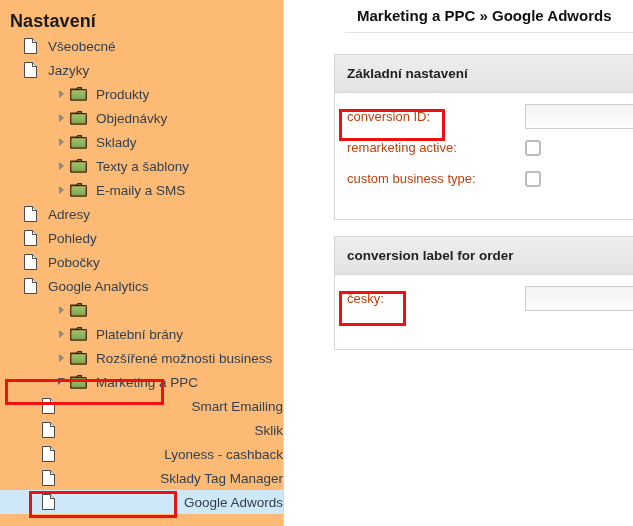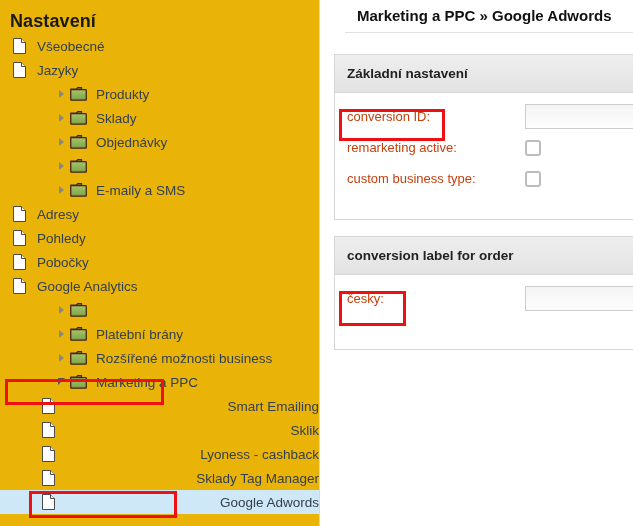--- a/index.html
+++ b/index.html
@@ -13,22 +13,22 @@
   #app {
     position: relative;
     width: 633px; height: 526px;
     background: #ffffff;
   }
 
   
   #sidebar {
     position: absolute;
     left: 0; top: 0;
-    width: 320px; height: 526px;
-    background: #eab308;
+    width: 284px; height: 526px;
+    background: #fdba74;
     border-right: 1px solid #d8d8d8;
     overflow: hidden;
   }
   #sidebar-title {
     font-size: 18px;
     font-weight: bold;
     color: #1a1a1a;
     padding: 8px 0 0 10px;
     letter-spacing: .1px;
     height: 34px;
@@ -66,21 +66,21 @@
   .ico {
     width: 20px; height: 24px;
     display: flex; align-items: center; justify-content: center;
     flex: 0 0 20px;
   }
   .ico svg { display: block; }
   .node .lbl { padding-left: 8px; }
 
   
   .lvl0 { padding-left: 6px; margin-left: 48px; }
-  .lvl0-file { padding-left: 9px; }
+  .lvl0-file { padding-left: 20px; }
   .lvl1-file { padding-left: 38px; justify-content: space-between; }
 
   
   #content {
     position: absolute;
     left: 321px; top: 0;
     width: 312px; height: 526px;
     background: #ffffff;
     overflow: hidden;
     padding-left: 24px;
@@ -211,56 +211,57 @@
               <defs>
                 <linearGradient id="fg" x1="0" y1="0" x2="0" y2="1">
                   <stop offset="0" stop-color="#a8c46b"></stop>
                   <stop offset="1" stop-color="#7ba34a"></stop>
                 </linearGradient>
               </defs>
               <path d="M0.75 2.25 H6.25 L7.75 0.75 H11.5 V3 H0.75 Z" fill="url(#fg)" stroke="#4a2312" stroke-width="1.3" stroke-linejoin="round"></path>
               <rect x="0.75" y="2.6" width="15.5" height="10.6" rx="0.6" fill="url(#fg)" stroke="#4a2312" stroke-width="1.3"></rect>
             </svg>
           </span>
+          <span class="lbl">Objednávky</span>
+        </div>
+        <div class="node lvl0">
+          <span class="arrow">
+            <span class="tri-collapsed"></span>
+          </span>
+          <span class="ico">
+            <svg width="17" height="14" viewBox="0 0 17 14">
+              <defs>
+                <linearGradient id="fg" x1="0" y1="0" x2="0" y2="1">
+                  <stop offset="0" stop-color="#a8c46b"></stop>
+                  <stop offset="1" stop-color="#7ba34a"></stop>
+                </linearGradient>
+              </defs>
+              <path d="M0.75 2.25 H6.25 L7.75 0.75 H11.5 V3 H0.75 Z" fill="url(#fg)" stroke="#4a2312" stroke-width="1.3" stroke-linejoin="round"></path>
+              <rect x="0.75" y="2.6" width="15.5" height="10.6" rx="0.6" fill="url(#fg)" stroke="#4a2312" stroke-width="1.3"></rect>
+            </svg>
+          </span>
           <span class="lbl">Sklady</span>
         </div>
         <div class="node lvl0">
           <span class="arrow">
             <span class="tri-collapsed"></span>
           </span>
           <span class="ico">
             <svg width="17" height="14" viewBox="0 0 17 14">
               <defs>
                 <linearGradient id="fg" x1="0" y1="0" x2="0" y2="1">
                   <stop offset="0" stop-color="#a8c46b"></stop>
                   <stop offset="1" stop-color="#7ba34a"></stop>
                 </linearGradient>
               </defs>
               <path d="M0.75 2.25 H6.25 L7.75 0.75 H11.5 V3 H0.75 Z" fill="url(#fg)" stroke="#4a2312" stroke-width="1.3" stroke-linejoin="round"></path>
               <rect x="0.75" y="2.6" width="15.5" height="10.6" rx="0.6" fill="url(#fg)" stroke="#4a2312" stroke-width="1.3"></rect>
             </svg>
           </span>
-          <span class="lbl">Objednávky</span>
-        </div>
-        <div class="node lvl0">
-          <span class="arrow">
-            <span class="tri-collapsed"></span>
-          </span>
-          <span class="ico">
-            <svg width="17" height="14" viewBox="0 0 17 14">
-              <defs>
-                <linearGradient id="fg" x1="0" y1="0" x2="0" y2="1">
-                  <stop offset="0" stop-color="#a8c46b"></stop>
-                  <stop offset="1" stop-color="#7ba34a"></stop>
-                </linearGradient>
-              </defs>
-              <path d="M0.75 2.25 H6.25 L7.75 0.75 H11.5 V3 H0.75 Z" fill="url(#fg)" stroke="#4a2312" stroke-width="1.3" stroke-linejoin="round"></path>
-              <rect x="0.75" y="2.6" width="15.5" height="10.6" rx="0.6" fill="url(#fg)" stroke="#4a2312" stroke-width="1.3"></rect>
-            </svg>
-          </span>
+          <span class="lbl">Texty a šablony</span>
         </div>
         <div class="node lvl0">
           <span class="arrow">
             <span class="tri-collapsed"></span>
           </span>
           <span class="ico">
             <svg width="17" height="14" viewBox="0 0 17 14">
               <defs>
                 <linearGradient id="fg" x1="0" y1="0" x2="0" y2="1">
                   <stop offset="0" stop-color="#a8c46b"></stop>

